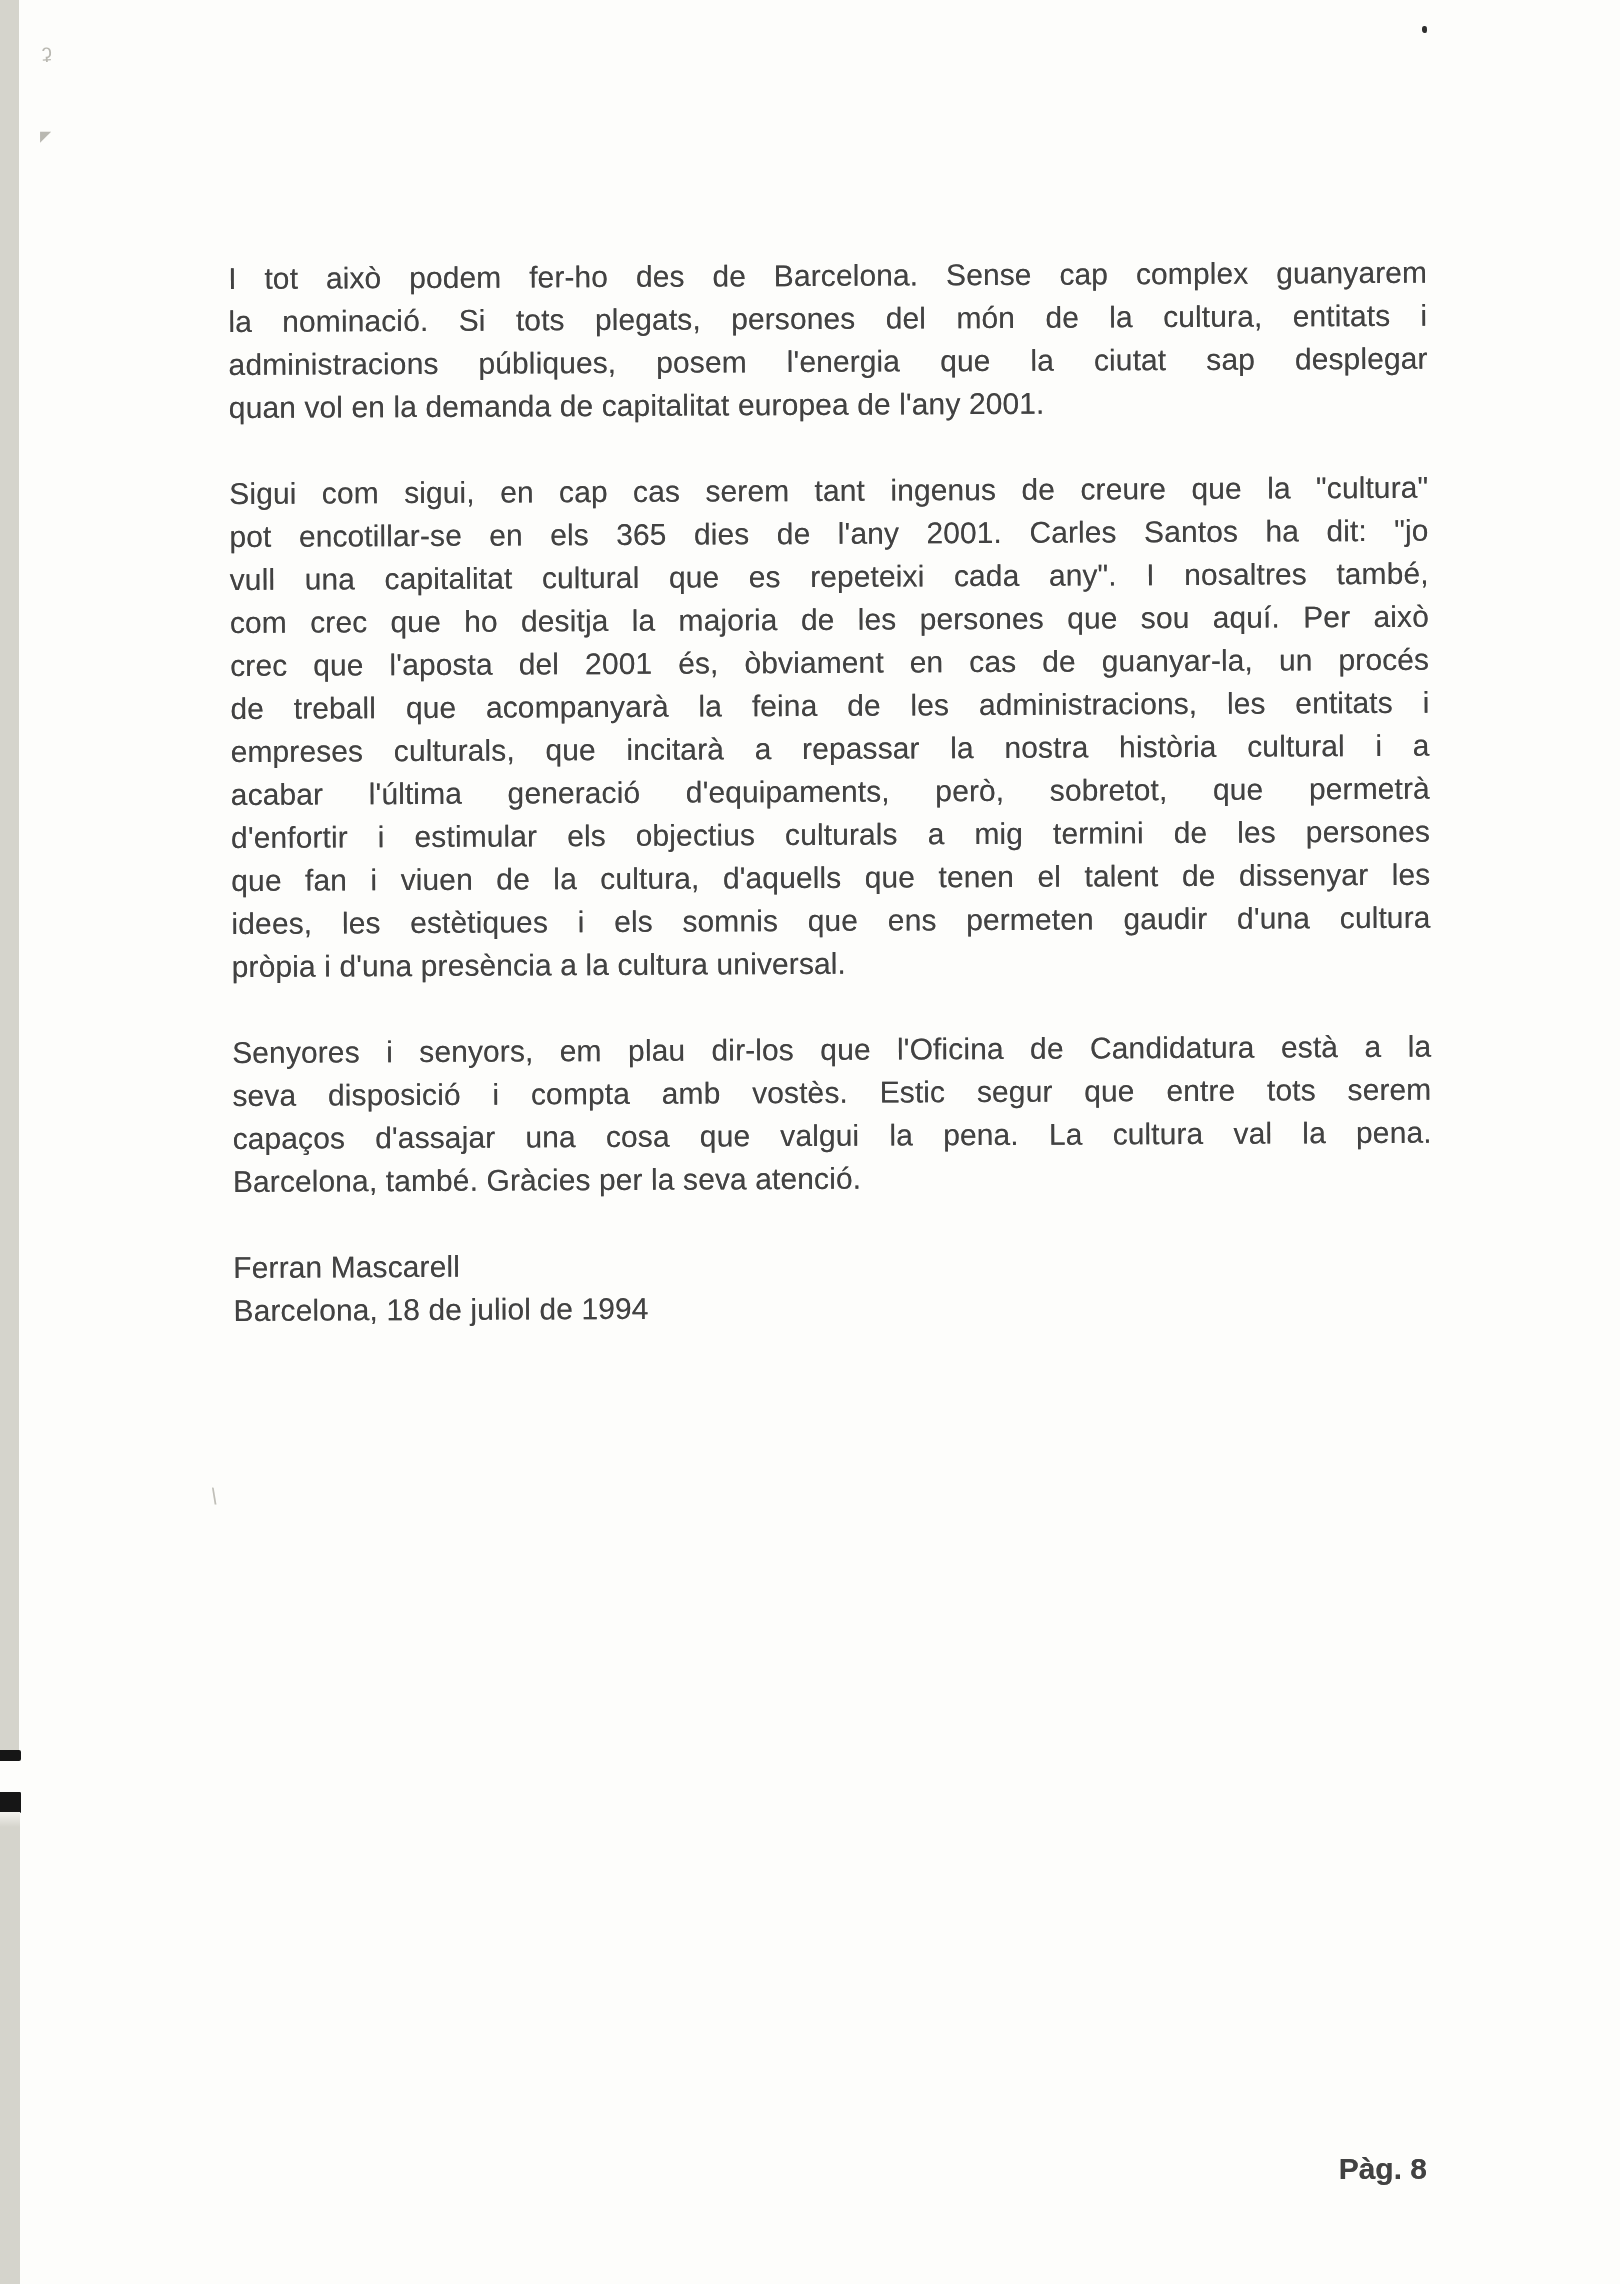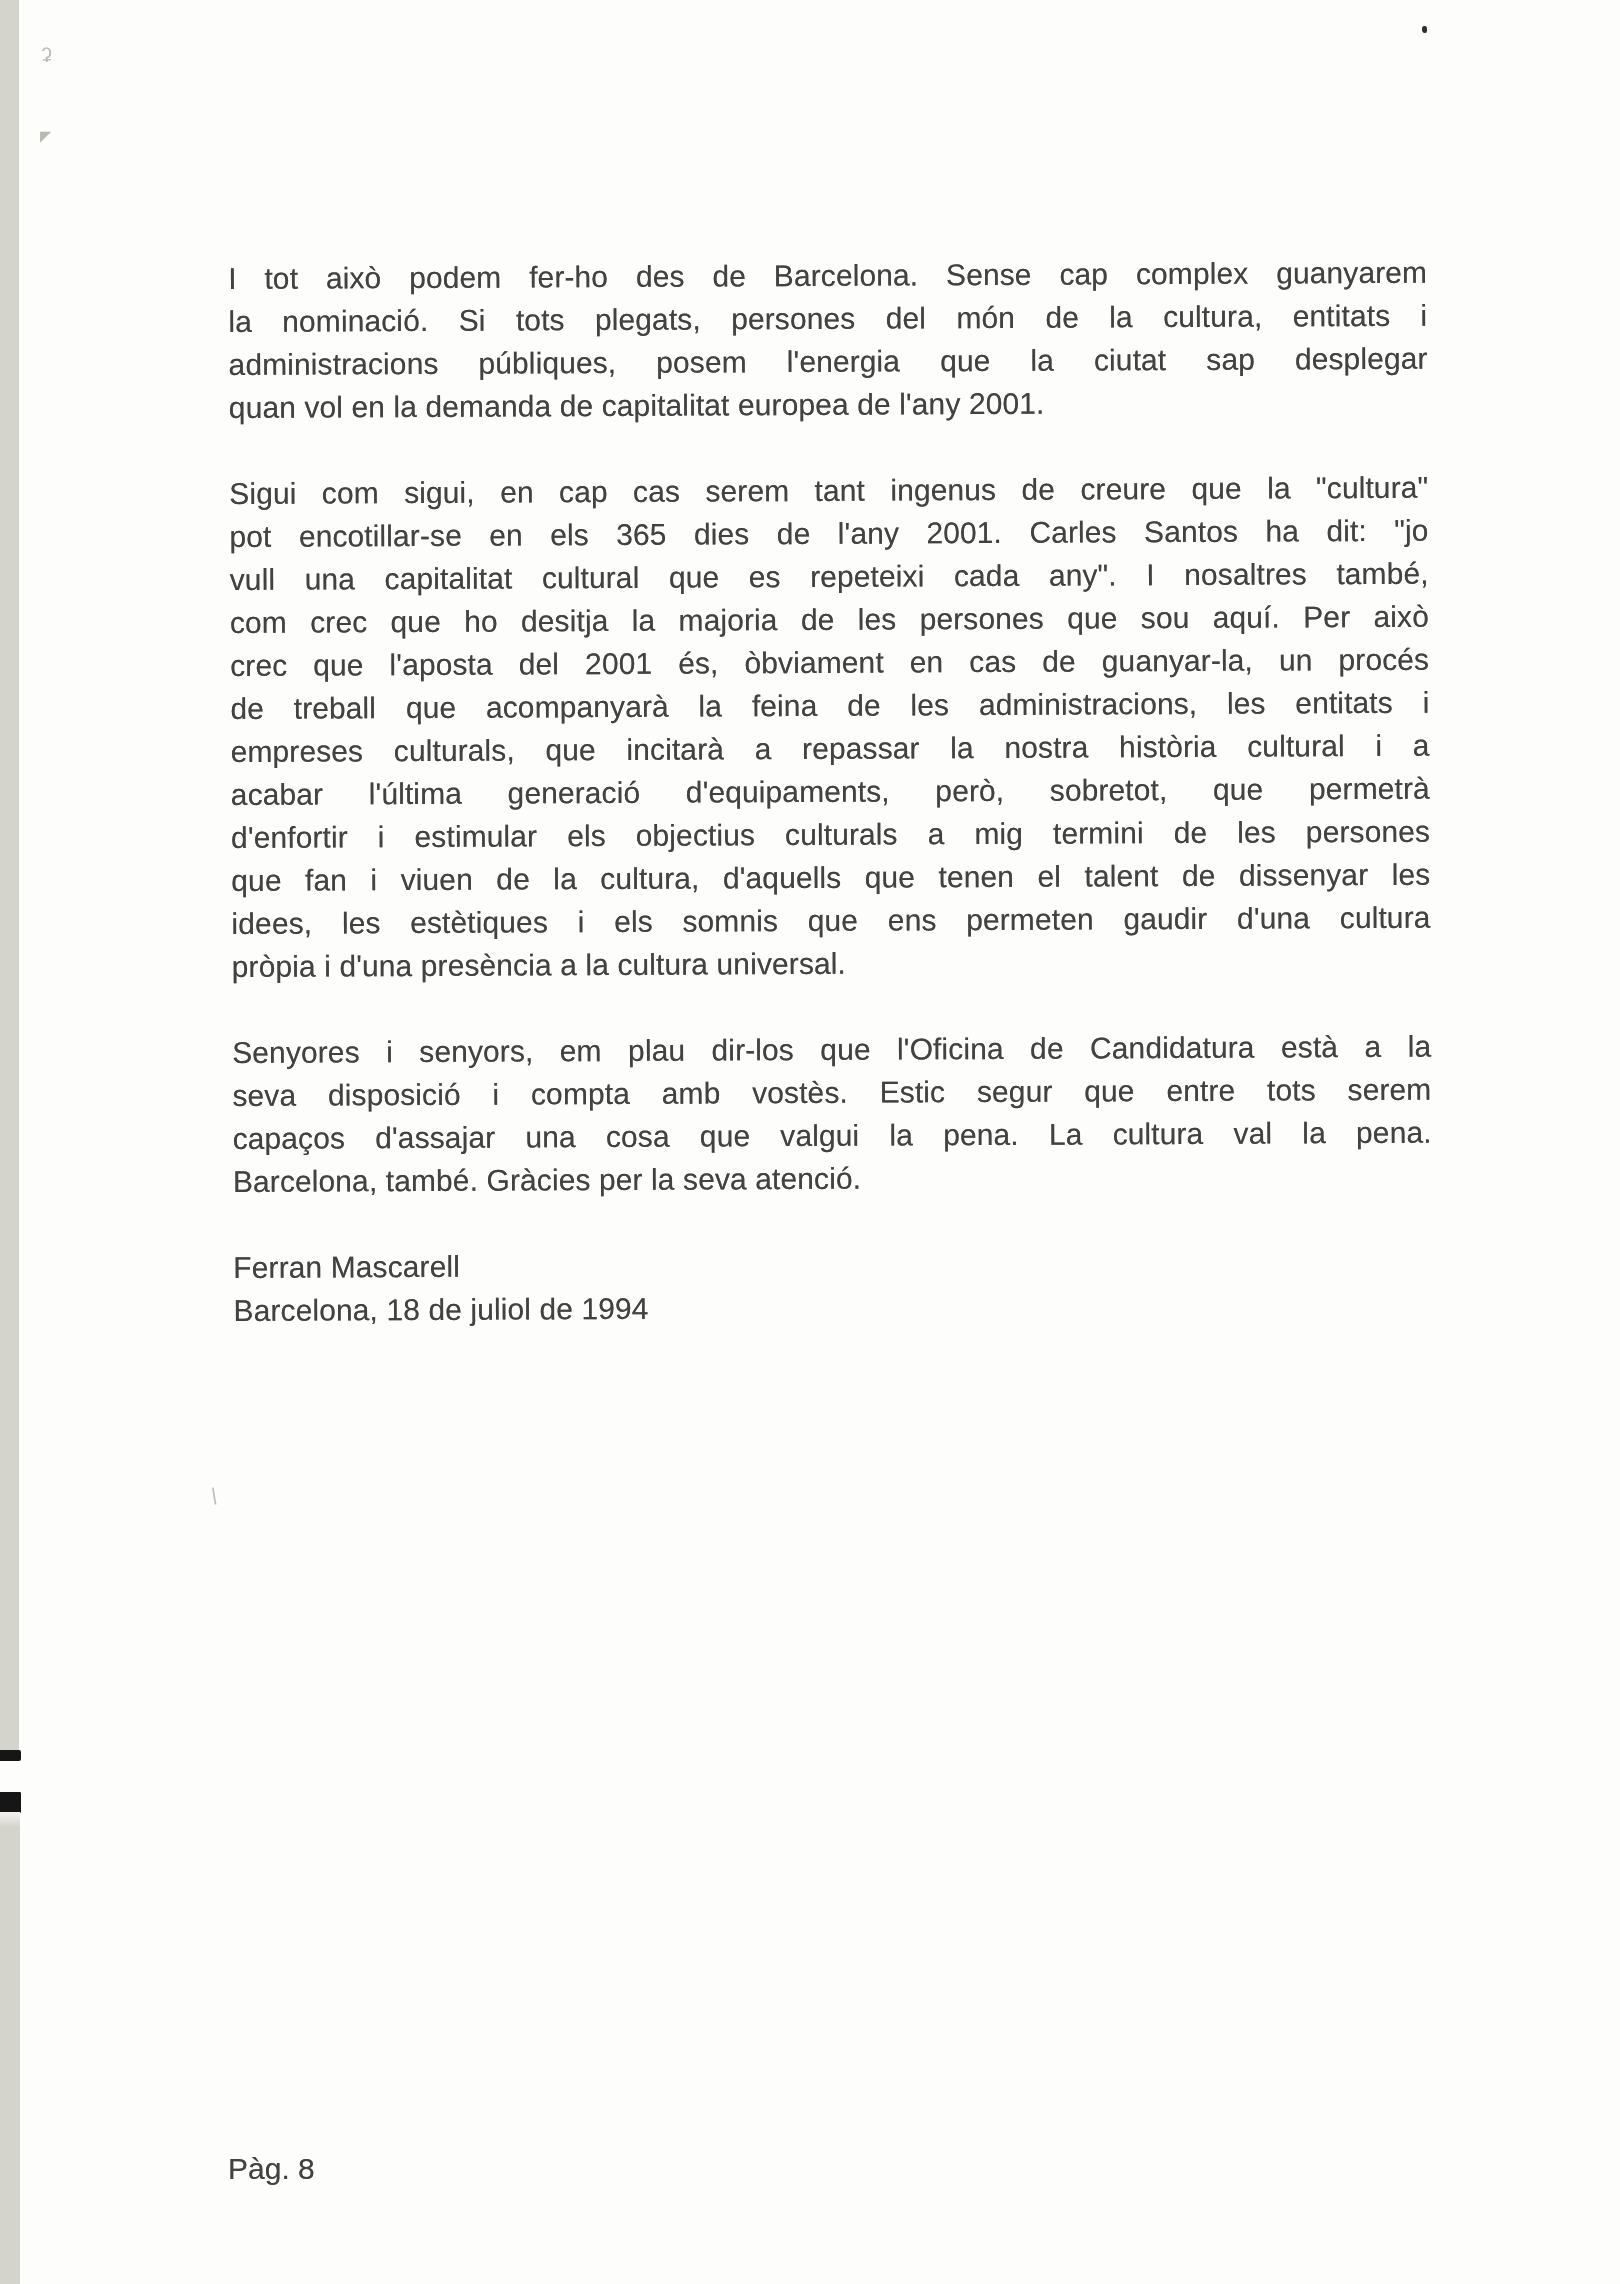--- a/index.html
+++ b/index.html
@@ -97,25 +97,26 @@
   }
   .line.last,
   .signature .line {
     text-align: left;
     text-align-last: left;
   }
   .footer {
     position: absolute;
     left: 228px; top: 2147px;
     width: 1199px;
-    text-align: left;
+    text-align: right;
     font-size: 30px;
     line-height: 43px;
     color: var(--ink, #424242);
     text-shadow: 0 0 0.4px rgba(66,66,66,0.65);
+    font-weight: bold;
   }
 </style>
 </head>
 <body>
 
 <div class="page">
 
   <div class="strip-upper"></div>
   <div class="black-bar-1"></div>
   <div class="black-bar-2"></div>

